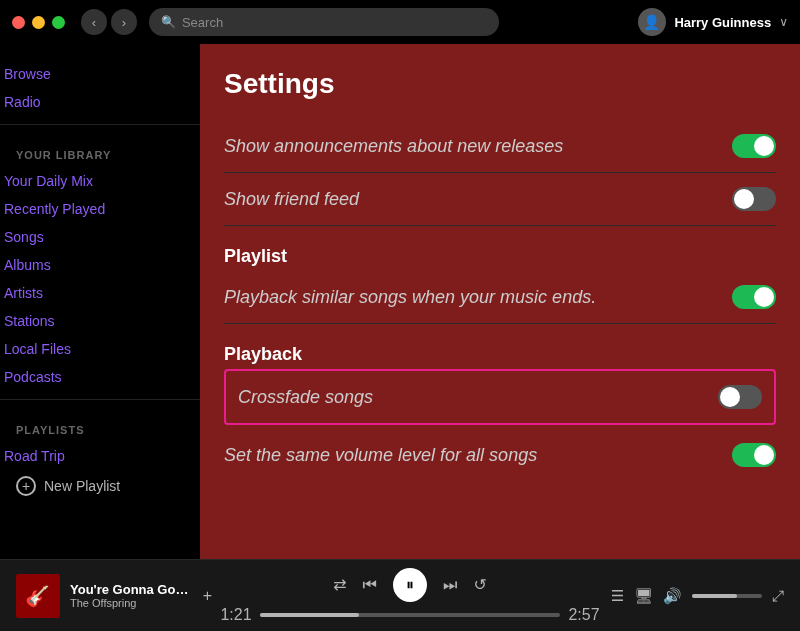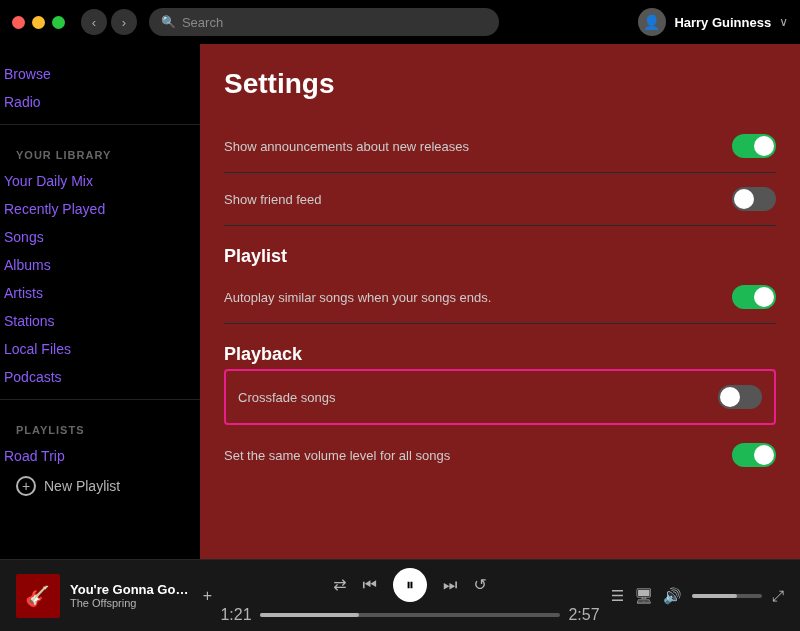--- a/index.html
+++ b/index.html
@@ -180,22 +180,23 @@
 
     .setting-row {
       display: flex;
       align-items: center;
       justify-content: space-between;
       padding: 14px 0;
       border-bottom: 1px solid #2a2a2a;
     }
     .setting-row:last-child { border-bottom: none; }
     .setting-label {
-      font-size: 13px;
+      font-size: 18px;
       color: #ccc;
+      font-style: italic;
     }
 
     .section-heading {
       font-size: 18px;
       font-weight: 700;
       margin: 20px 0 4px;
     }
 
     
     .toggle {
@@ -422,21 +423,21 @@
     </div>
     <div class="setting-row">
       <span class="setting-label">Show friend feed</span>
       <div class="toggle off">
         <div class="toggle-knob"></div>
       </div>
     </div>
 
     <div class="section-heading">Playlist</div>
     <div class="setting-row">
-      <span class="setting-label">Autoplay similar songs when your songs ends.</span>
+      <span class="setting-label">Playback similar songs when your music ends.</span>
       <div class="toggle on">
         <div class="toggle-knob"></div>
       </div>
     </div>
 
     <div class="section-heading">Playback</div>
 
     <div class="highlighted-row">
       <span class="setting-label">Crossfade songs</span>
       <div class="toggle off">

